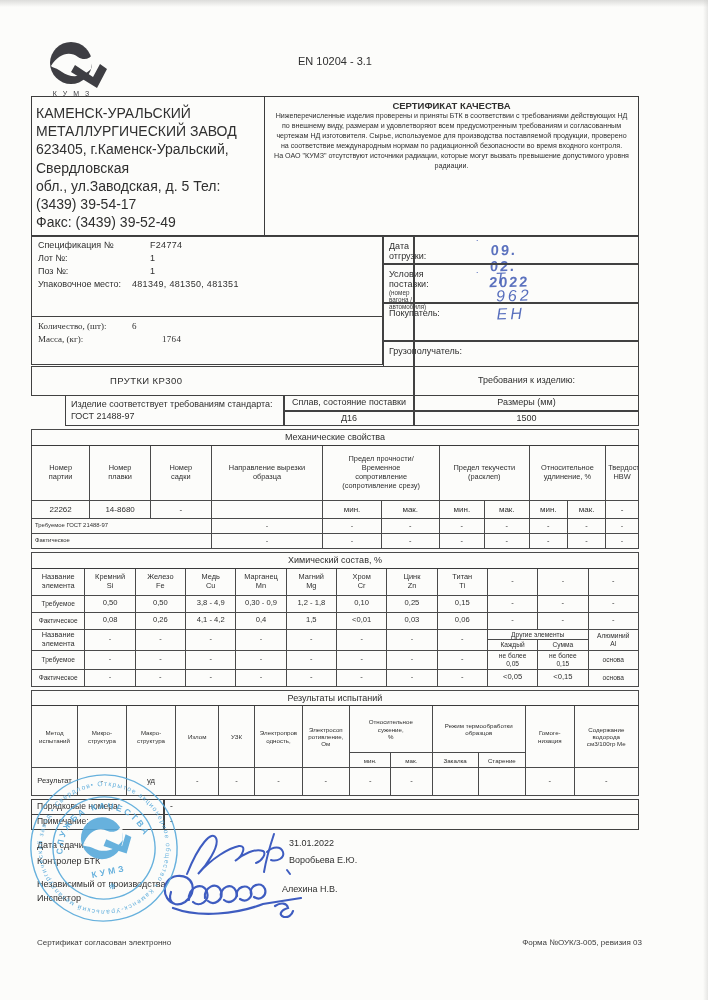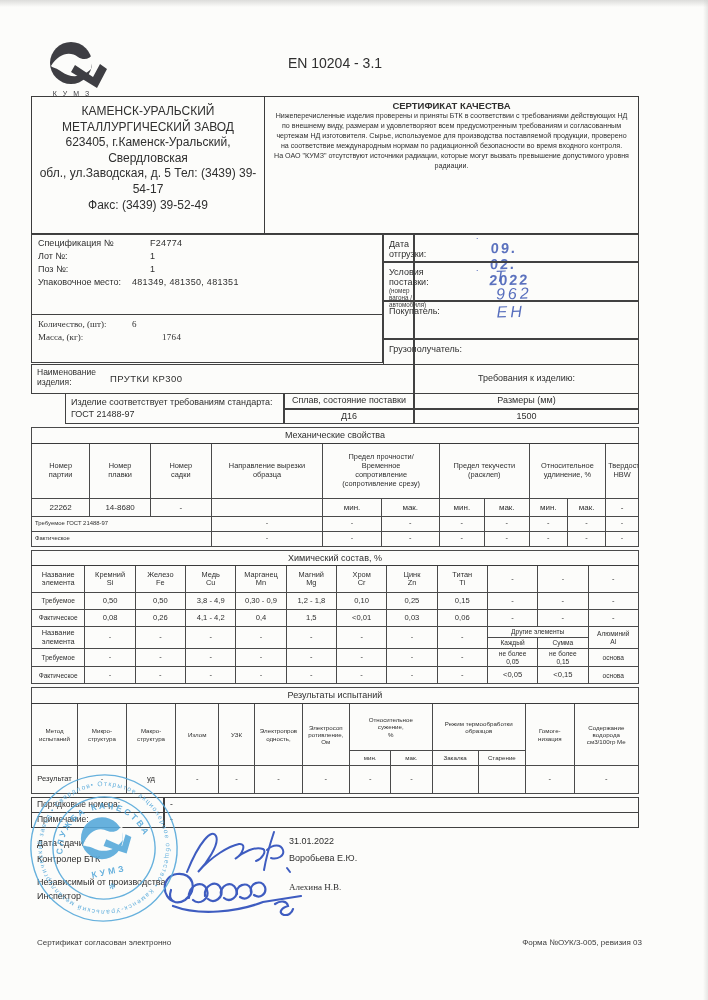--- a/index.html
+++ b/index.html
@@ -9,26 +9,26 @@
         background:linear-gradient(to bottom,#c2c2c0,rgba(250,250,248,0));opacity:.55;}
   .scan-right{position:absolute;top:0;bottom:0;right:0;width:5px;
         background:linear-gradient(to left,#d0d0ce,rgba(250,250,248,0));opacity:.5;}
   .content{position:absolute;left:31px;top:36px;width:608px;}
 
   
   .toprow{position:relative;height:60px;}
   .logo{position:absolute;left:4px;top:4px;}
   .titles{position:absolute;left:0;right:0;top:16px;text-align:center;}
   .doc-title{font-size:12.5px;font-weight:bold;letter-spacing:.2px;}
-  .doc-sub{font-size:14px;margin-top:3px;}
+  .doc-sub{font-size:11px;margin-top:3px;}
 
   
   .infobox{display:flex;border:1.6px solid #3c3c3c;min-height:74px;}
-  .infobox .fleft{width:224px;border-right:1.4px solid #3c3c3c;text-align:center;
-        padding:7px 4px 20px;font-size:12px;line-height:1.3;}
+  .infobox .fleft{width:224px;border-right:1.4px solid #3c3c3c;
+        padding:7px 4px 4px;font-size:14px;line-height:1.3;}
   .infobox .fright{flex:1;padding:2px 7px 3px;text-align:center;}
   .decl-title{font-size:9.5px;font-weight:bold;margin:1px 0 1px;}
   .decl-body{font-size:7.1px;line-height:1.4;text-align:center;}
 
   
   .shipgrid{display:grid;grid-template-columns:352px 31px 1fr;margin-top:0px;}
   .shipgrid .cell{border:1px solid #414141;position:relative;}
   .r1{height:26px;} .r2{height:37px;} .r3{height:36px;} .r4{height:24px;}
   .flabel{font-size:9px;padding:4px 0 0 5px;}
   .fsub{font-size:6.3px;padding:0 0 0 5px;color:#3c3c3c;}
@@ -77,21 +77,21 @@
   .fieldrow{display:grid;grid-template-columns:133px 1fr;margin-top:-1px;}
   .fieldrow .cell{border:1px solid #414141;height:13px;font-size:8.5px;padding:1px 0 0 5px;}
 
   
   .signoff{position:relative;height:80px;margin-top:4px;font-size:9px;}
   .so-date-l{position:absolute;left:6px;top:6px;}
   .so-date-v{position:absolute;left:258px;top:4px;}
   .so-ctrl-l{position:absolute;left:6px;top:22px;}
   .so-ctrl-n{position:absolute;left:258px;top:21px;}
   .so-insp-l{position:absolute;left:6px;top:44px;white-space:pre-line;line-height:1.5;}
-  .so-insp-n{position:absolute;left:258px;top:50px;font-family:Liberation Serif, serif;}
+  .so-insp-n{position:absolute;left:251px;top:50px;}
   .sig1{position:absolute;left:148px;top:-8px;}
   .sig2{position:absolute;left:128px;top:32px;}
   .stamp{position:absolute;left:18px;top:762px;opacity:.9;}
 
   .pagefooter{position:absolute;left:37px;right:66px;top:938px;display:flex;
         justify-content:space-between;font-size:8px;color:#3a3a3a;}
 </style>
 </head>
 <body>
 
@@ -179,22 +179,20 @@
       </div>
       <div class="cell r3"></div>
       <div class="cell r4">
         <div class="flabel">Грузополучатель:</div>
       </div>
       <div class="cell r4"></div>
     </div>
 
     <div class="namerow">
       <div class="cell">
-        <div class="namelabel">Наименование
-изделия:</div>
         <div class="nameval">ПРУТКИ КР300</div>
       </div>
       <div class="cell">
         <div class="reqlabel">Требования к изделию:</div>
       </div>
     </div>
 
     <div class="alloyrow">
       <div class="cell ahead">Сплав, состояние поставки</div>
       <div class="cell ahead">Размеры (мм)</div>

